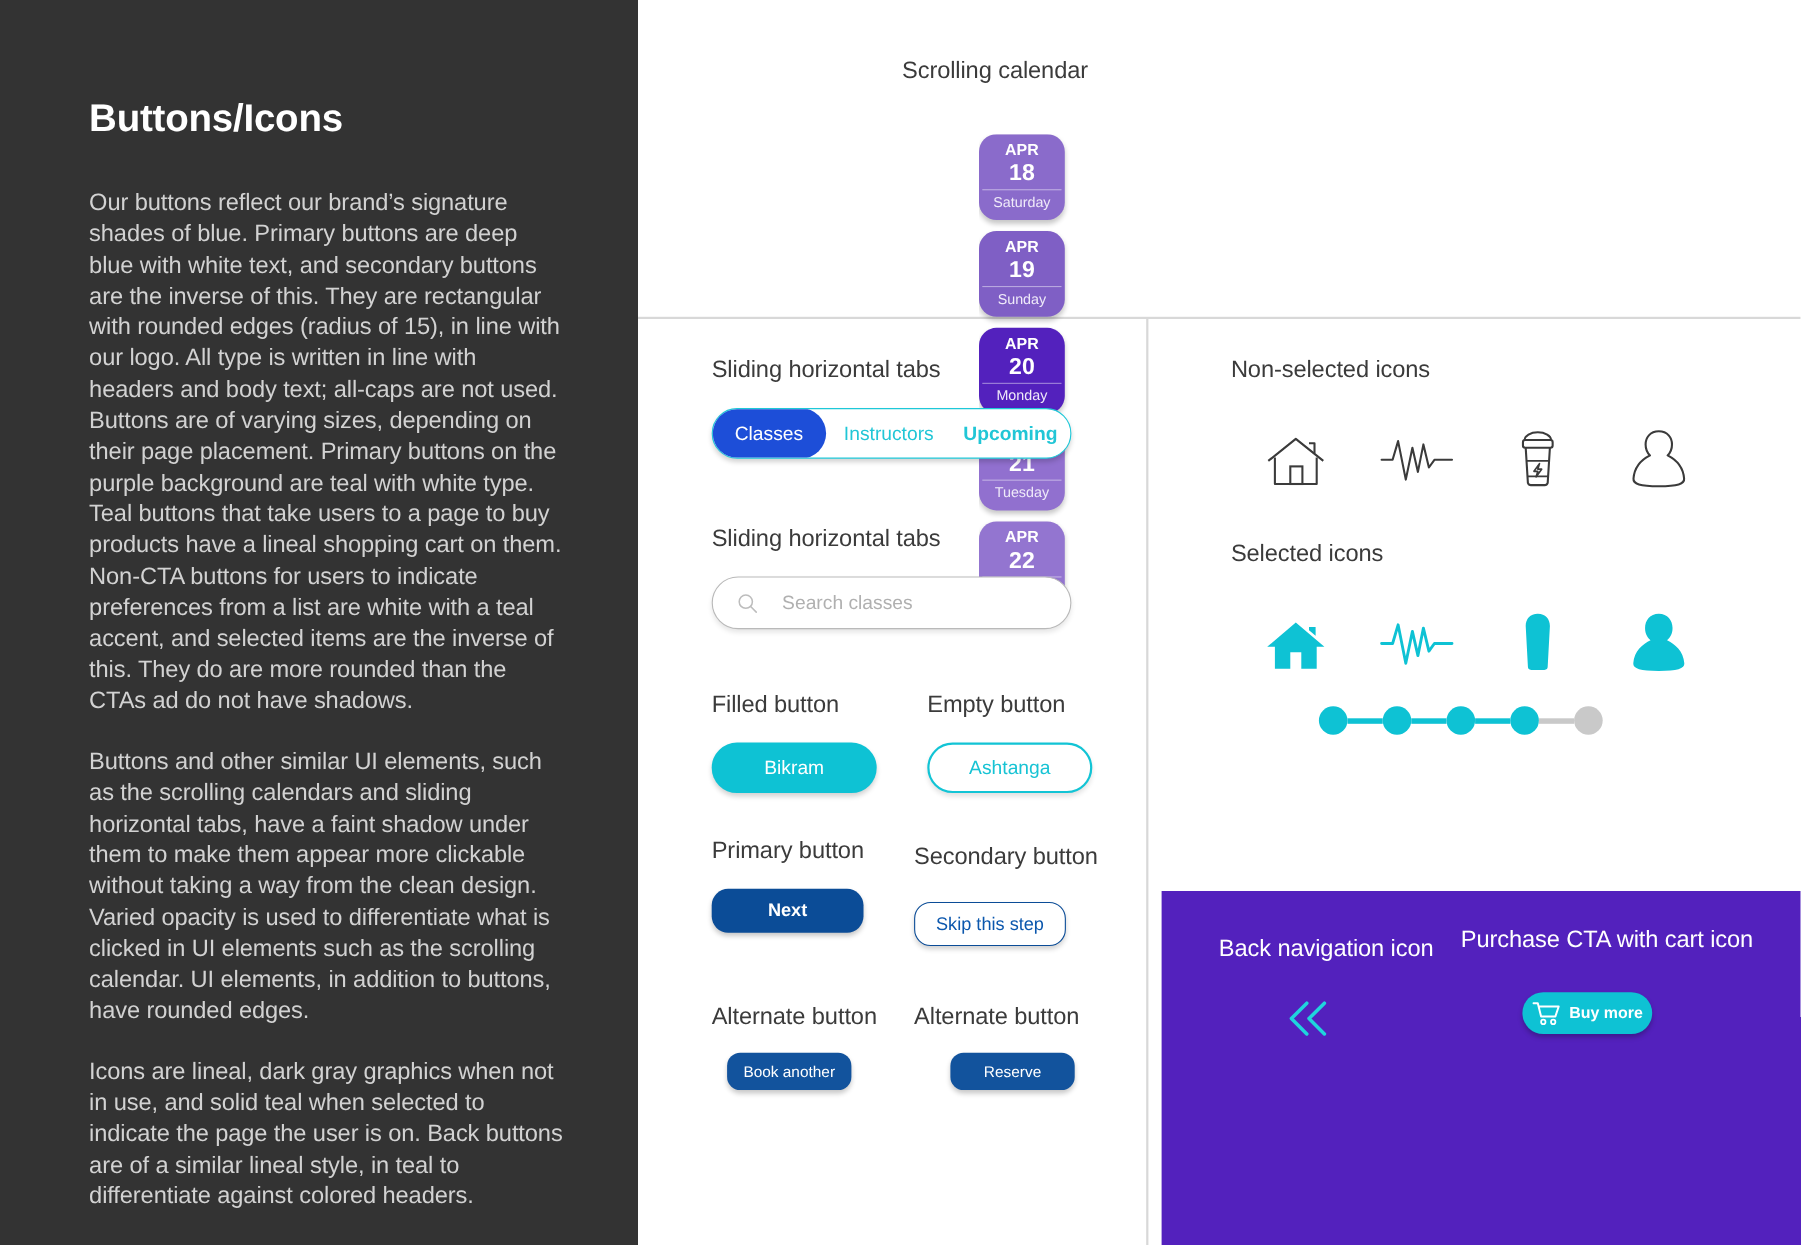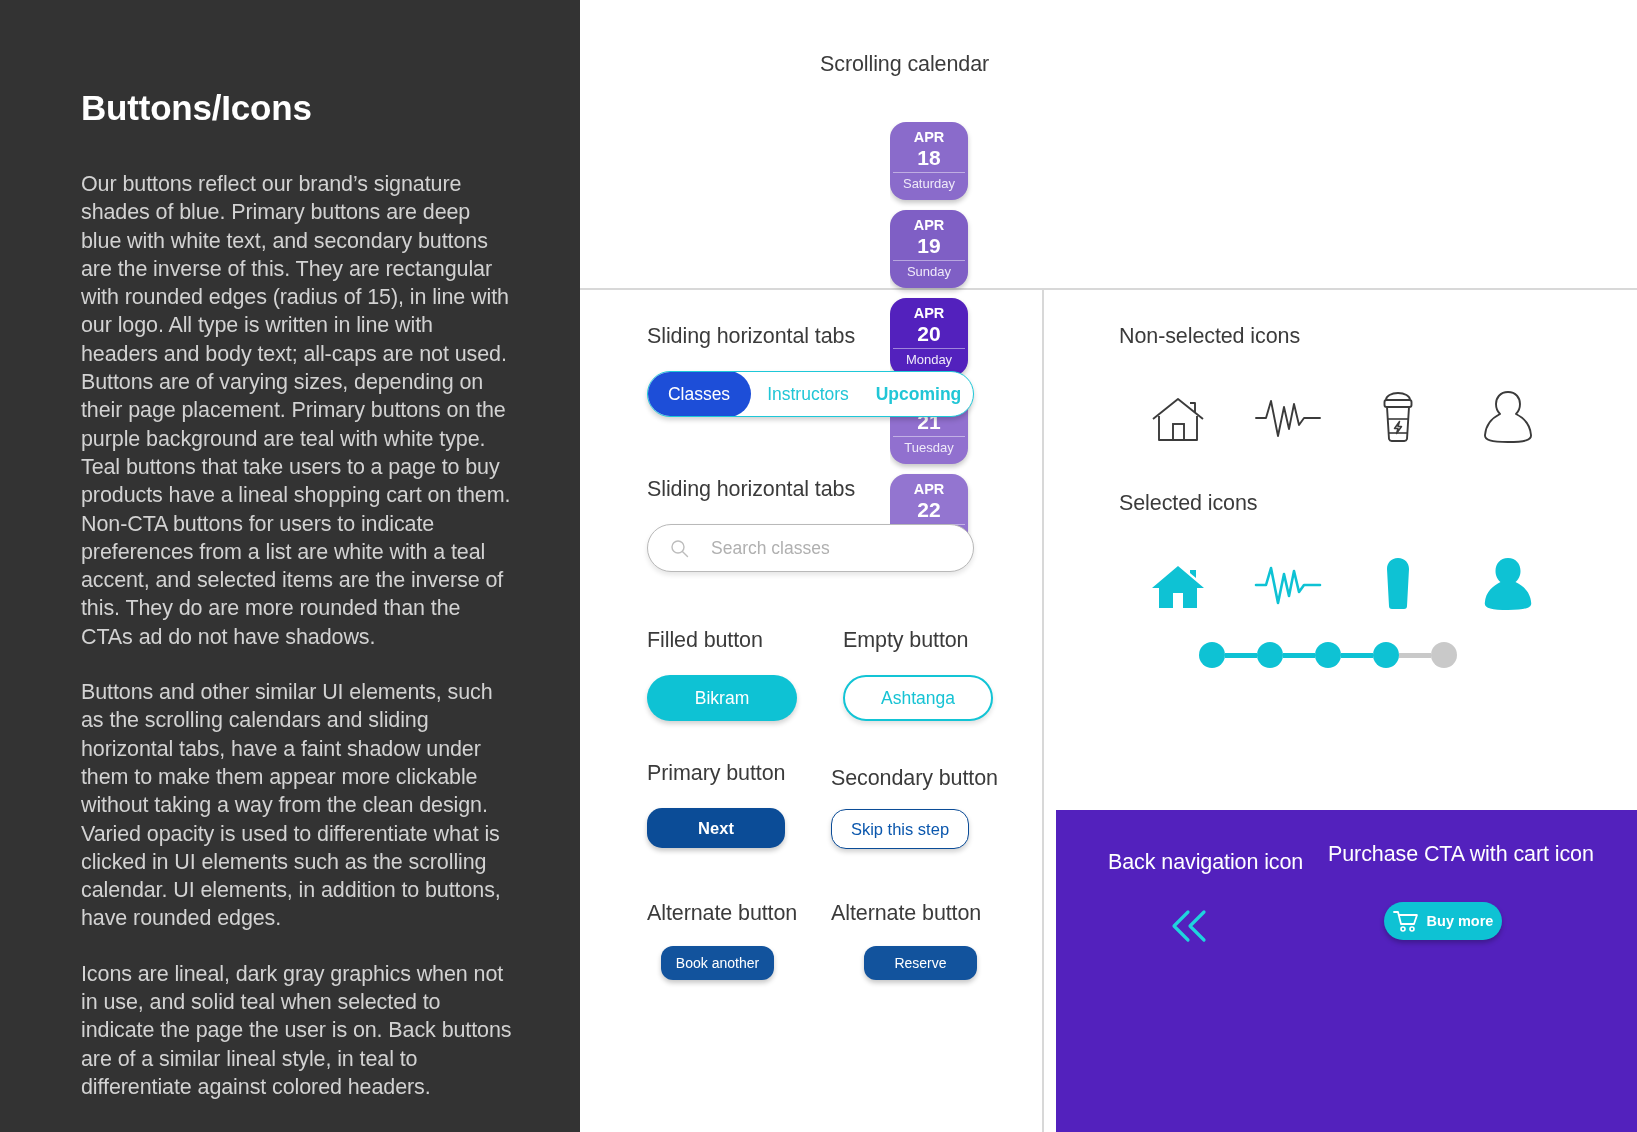--- a/index.html
+++ b/index.html
@@ -203,21 +203,21 @@
   }
   .btn-primary {
     margin-top: 22px;
     width: 138px; height: 40px;
     border-radius: 15px;
     background: #0b4c97;
     color: #ffffff; font-size: 16.5px; font-weight: bold;
     box-shadow: 0 3px 5px rgba(0,0,0,0.22);
   }
   .btn-secondary {
-    margin-top: 18px;
+    margin-top: 29px;
     width: 138px; height: 40px;
     border-radius: 15px;
     background: #ffffff;
     border: 1.6px solid #0b4c97;
     color: #0b57ad; font-size: 16.5px;
     box-shadow: 0 3px 5px rgba(0,0,0,0.18);
   }
   .btn-alt {
     margin-top: 20px;
     width: 113px; height: 34px;

